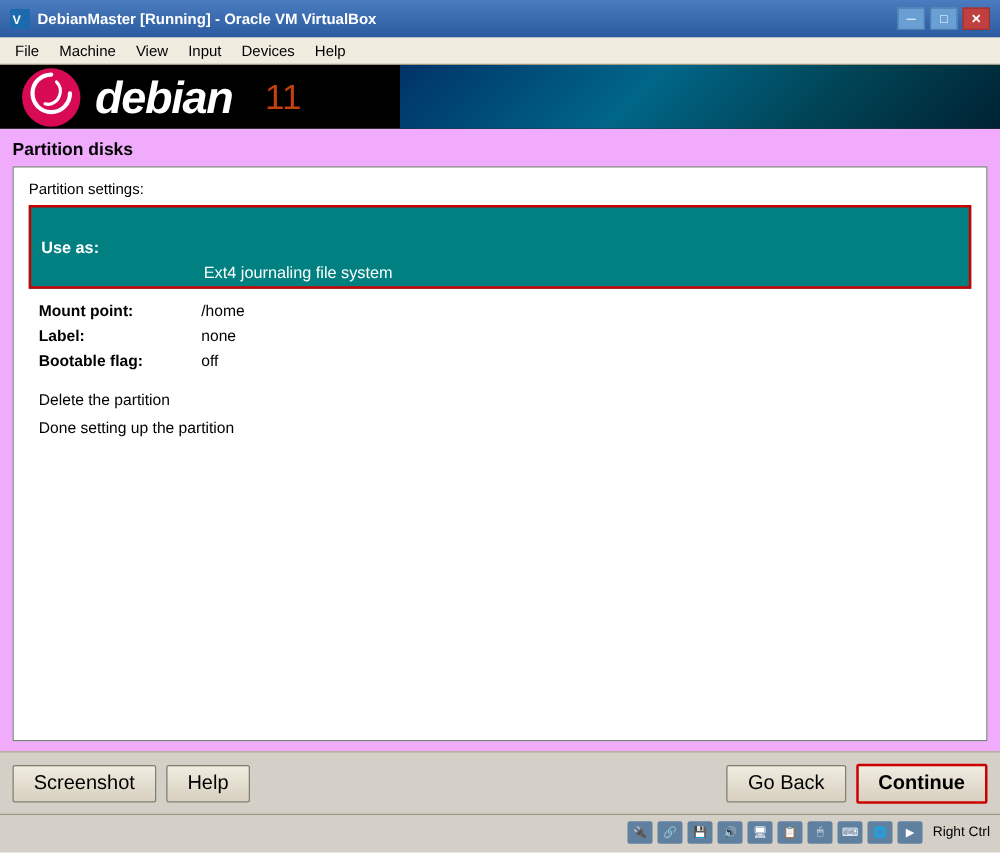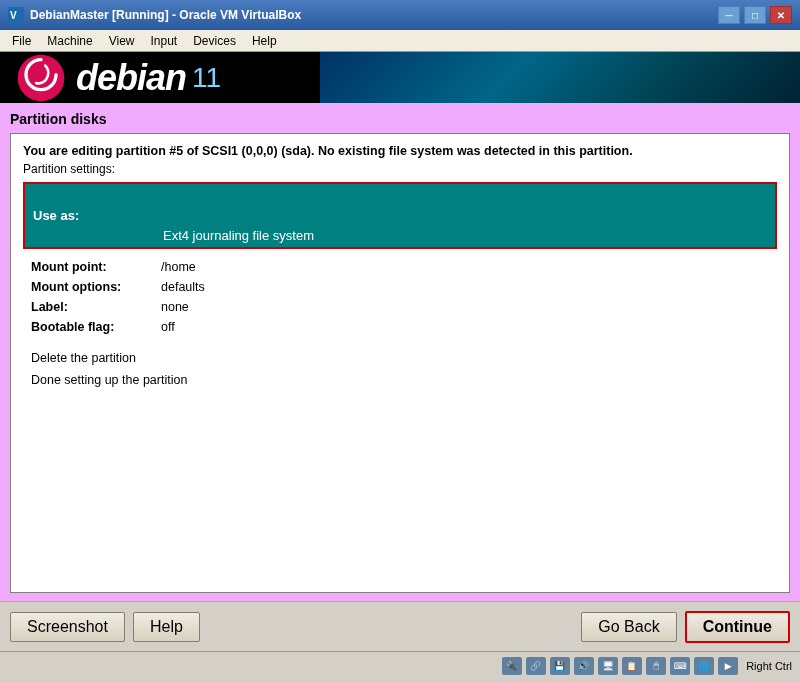--- a/index.html
+++ b/index.html
@@ -93,23 +93,23 @@
       margin-right: 10px;
     }
     .debian-text {
       color: white;
       font-size: 36px;
       font-weight: bold;
       font-style: italic;
       letter-spacing: -1px;
     }
     .debian-version {
-      color: #7dd3fc;
+      color: #c2410c;
       font-size: 28px;
-      margin-left: 6px;
+      margin-left: 26px;
     }
 
     
     .main-content {
       background: #f0abfc;
       padding: 8px 10px;
     }
 
     .page-title {
       font-size: 14px;
@@ -288,36 +288,31 @@
     </svg>
     <span class="debian-text">debian</span>
     <span class="debian-version">11</span>
   </div>
 </div>
 
 <div class="main-content">
   <div class="page-title">Partition disks</div>
 
   <div class="content-box">
-    <div class="info-text">You are editing partition #5 of SCSI1 (0,0,0) (sda). No existing file system was detected in this partition.</div>
     <div class="partition-settings-label">Partition settings:</div>
 
     <div class="use-as-row">
       <span class="use-as-label">Use as:</span>
       <span class="use-as-value">Ext4 journaling file system</span>
     </div>
 
     <div class="settings-table">
       <div class="settings-row">
         <span class="settings-key">Mount point:</span>
         <span class="settings-val">/home</span>
-      </div>
-      <div class="settings-row">
-        <span class="settings-key">Mount options:</span>
-        <span class="settings-val">defaults</span>
       </div>
       <div class="settings-row">
         <span class="settings-key">Label:</span>
         <span class="settings-val">none</span>
       </div>
       <div class="settings-row">
         <span class="settings-key">Bootable flag:</span>
         <span class="settings-val">off</span>
       </div>
     </div>

